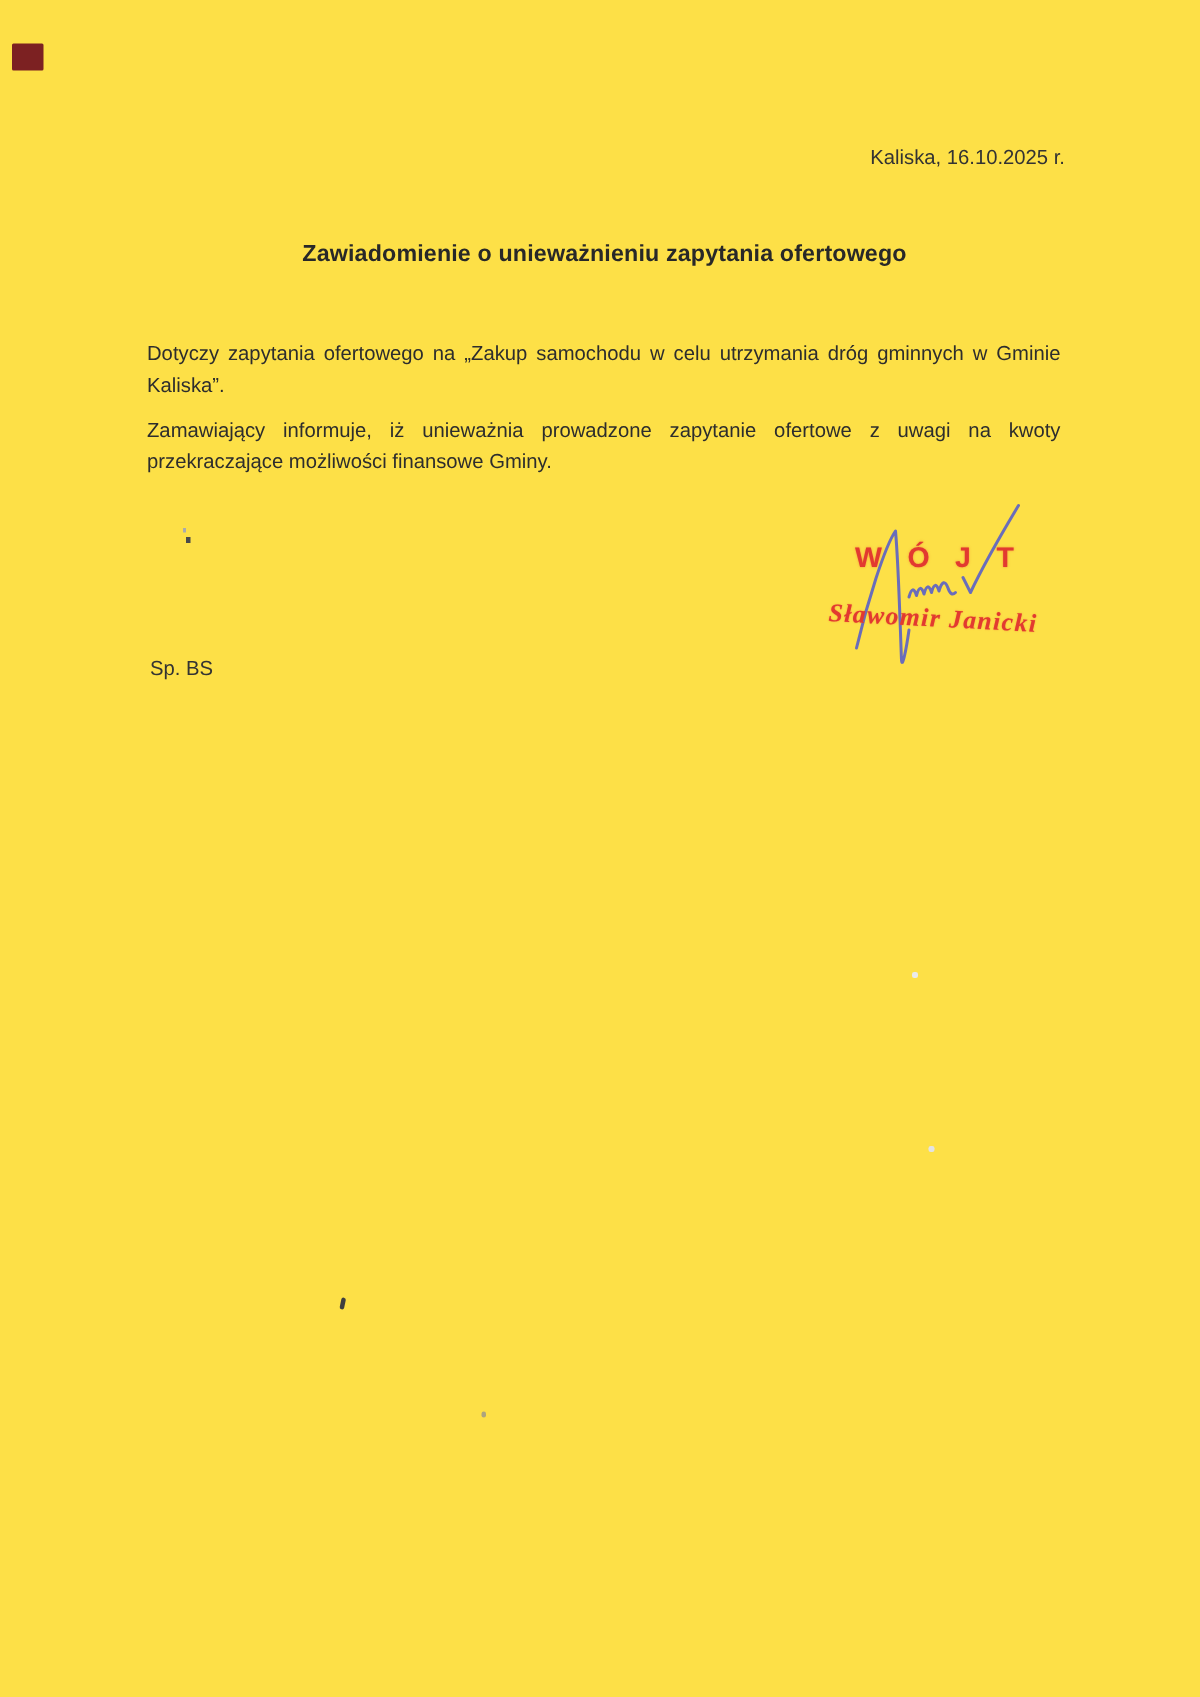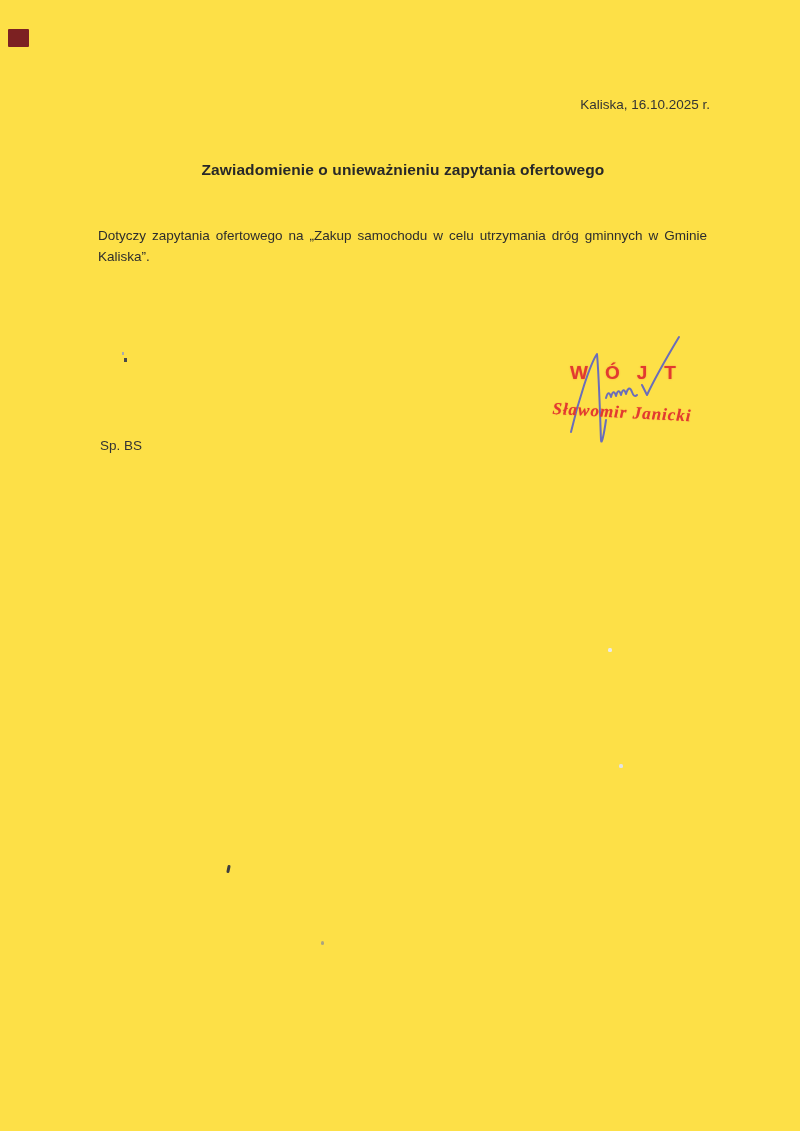--- a/index.html
+++ b/index.html
@@ -90,20 +90,21 @@
 <div class="page">
 
   <div class="abs corner-artifact"></div>
 
   <div class="abs date-line">Kaliska, 16.10.2025 r.</div>
 
   <div class="abs doc-title">Zawiadomienie o unieważnieniu zapytania ofertowego</div>
 
   <div class="abs para para-subject">Dotyczy zapytania ofertowego na „Zakup samochodu w celu utrzymania dróg gminnych w Gminie Kaliska”.</div>
 
+  <div class="abs para para-notice">Zamawiający informuje, iż unieważnia prowadzone zapytanie ofertowe z uwagi na kwoty przekraczające możliwości finansowe Gminy.</div>
 
   <div class="abs mark-colon">
     <span class="dot-a"></span>
     <span class="dot-b"></span>
   </div>
 
   <div class="abs stamp-title">WÓJT</div>
 
   <svg class="abs signature-svg" viewBox="0 0 180 130">
     <path d="M 31,102 C 38,72 50,34 57,24 C 59,46 60,85 61,110 C 61.5,116 64,104 66,90"></path>

